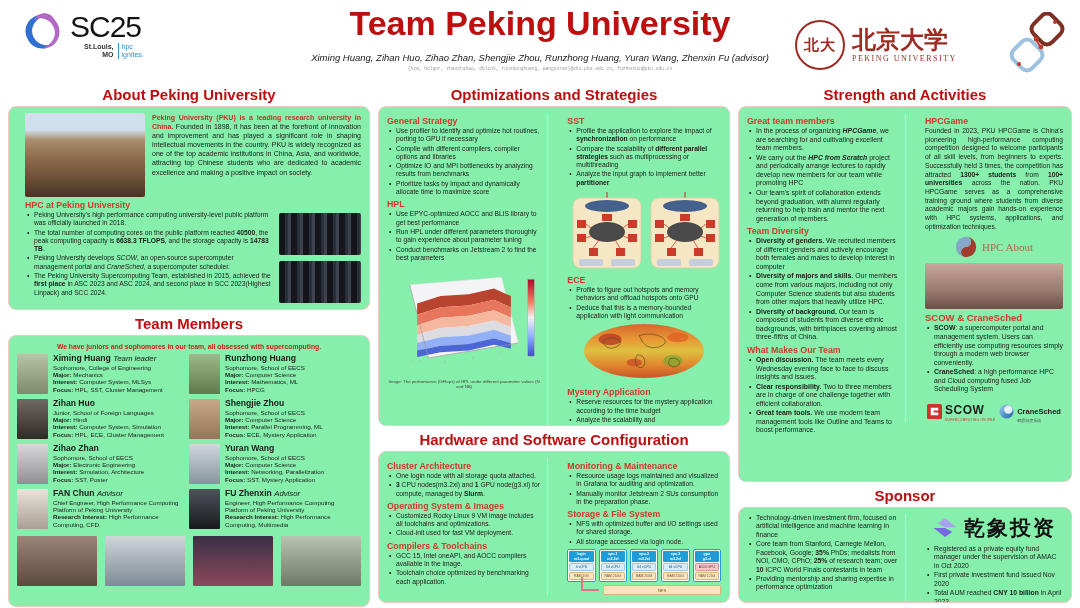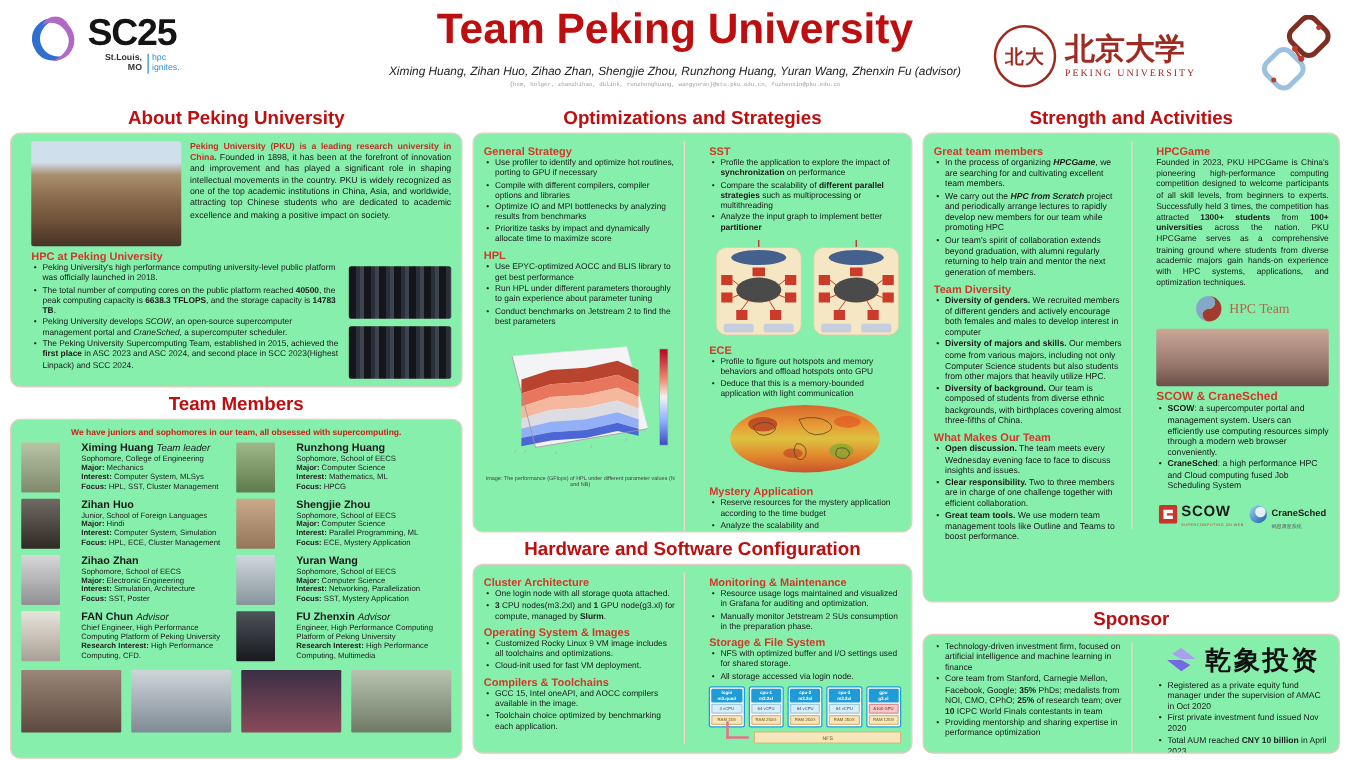--- a/index.html
+++ b/index.html
@@ -3,21 +3,21 @@
 <meta charset="utf-8">
 <style>
   html,body{margin:0;padding:0;background:#e8e8e8;}
   .poster{position:relative;width:1080px;height:608px;background:#ffffff;overflow:hidden;
           font-family:"Liberation Sans",sans-serif;color:#1a1a1a;}
   
   .hdr{position:absolute;left:0;top:0;width:1080px;height:86px;}
   .sc25{position:absolute;left:16px;top:6px;display:flex;align-items:flex-start;}
   .sc25 svg{width:52px;height:50px;}
   .sc25-txt{margin-left:2px;}
-  .sc25-name{font-size:30px;font-weight:bold;color:#141414;letter-spacing:-1px;line-height:1;margin-top:6px;}
+  .sc25-name{font-size:30px;font-weight:normal;color:#141414;letter-spacing:-1px;line-height:1;margin-top:6px;}
   .sc25-sub{display:flex;gap:4px;font-size:7px;line-height:1.15;margin-top:1px;margin-left:14px;}
   .sc25-loc{font-weight:bold;color:#333;text-align:right;}
   .sc25-ign{color:#2f8fd4;border-left:1px solid #2f8fd4;padding-left:3px;}
   .title{position:absolute;left:240px;top:4px;width:600px;margin:0;text-align:center;
          font-size:34px;font-weight:bold;color:#bd0f10;}
   .authors{position:absolute;left:240px;top:52px;width:600px;text-align:center;
            font-size:9.5px;font-style:italic;color:#222;}
   .emails{position:absolute;left:240px;top:66px;width:600px;text-align:center;
           font-size:4.6px;color:#9a9a9a;font-family:"Liberation Mono",monospace;}
   .pku{position:absolute;left:795px;top:20px;display:flex;align-items:center;gap:7px;}
@@ -53,21 +53,21 @@
   .about-lead b{color:#c53122;}
   .hpc-flex{display:flex;gap:6px;}
   .hpc-flex ul{flex:1;}
   .server-stack{width:82px;flex:none;display:flex;flex-direction:column;gap:6px;margin-top:2px;}
   .ph-server{width:82px;height:42px;border-radius:2px;
     background:repeating-linear-gradient(90deg,#14161c 0 6px,#2b2f3a 6px 9px,#3d4450 9px 12px);}
   
   .team-box{height:272px;}
   .team-intro{font-size:6.8px;font-weight:bold;color:#cc2218;text-align:center;margin:1px 0 4px 0;}
   .team-grid{display:flex;flex-wrap:wrap;}
-  .member{width:50%;display:flex;gap:17px;margin-bottom:5px;box-sizing:border-box;padding-right:6px;}
+  .member{width:50%;display:flex;gap:5px;margin-bottom:5px;box-sizing:border-box;padding-right:6px;}
   .mphoto{width:31px;height:40px;flex:none;border-radius:1px;background:#9aa0a6;}
   .member:nth-of-type(1) .mphoto{background:linear-gradient(180deg,#b9c4a6,#7f8a6c);}
   .member:nth-of-type(2) .mphoto{background:linear-gradient(180deg,#9fb88a,#5f7a4c);}
   .member:nth-of-type(3) .mphoto{background:linear-gradient(180deg,#6f6a64,#2f2a24);}
   .member:nth-of-type(4) .mphoto{background:linear-gradient(180deg,#c9a98a,#96765a);}
   .member:nth-of-type(5) .mphoto{background:linear-gradient(180deg,#d8d8da,#909094);}
   .member:nth-of-type(6) .mphoto{background:linear-gradient(180deg,#cfd8dc,#88949c);}
   .member:nth-of-type(7) .mphoto{background:linear-gradient(180deg,#e8e4dc,#a8a094);}
   .member:nth-of-type(8) .mphoto{background:linear-gradient(180deg,#4f535a,#17191d);}
   .minfo{flex:1;min-width:0;}
@@ -538,21 +538,21 @@
             </ul>
         </div>
         <div class="sc-r half">
           <h3 class="sh">HPCGame</h3>
           <p class="hpcg-p">Founded in 2023, PKU HPCGame is China's pioneering high-performance computing competition designed to welcome participants of all skill levels, from beginners to experts. Successfully held 3 times, the competition has attracted <b>1300+ students</b> from <b>100+ universities</b> across the nation. PKU HPCGame serves as a comprehensive training ground where students from diverse academic majors gain hands-on experience with HPC systems, applications, and optimization techniques.</p>
           <div class="logo-row">
             <svg width="22" height="22" viewBox="0 0 26 26">
               <path d="M13 1 A12 12 0 0 1 13 25 A6 6 0 0 1 13 13 A6 6 0 0 0 13 1Z" fill="#a33b2e"></path>
               <path d="M13 25 A12 12 0 0 1 13 1 A6 6 0 0 1 13 13 A6 6 0 0 0 13 25Z" fill="#86a8c8"></path>
             </svg>
-            <span class="hpcg-name">HPC Team</span>
+            <span class="hpcg-name">HPC About</span>
           </div>
           <div class="ph-hpcgame"></div>
           <h3 class="sh it">SCOW &amp; CraneSched</h3>
           <ul class="bl">
 
           <li><b>SCOW</b>: a supercomputer portal and management system. Users can efficiently use computing resources simply through a modern web browser conveniently.</li>
               <li><b>CraneSched</b>: a high performance HPC and Cloud computing fused Job Scheduling System</li>
             </ul>
           <div class="prod-logos">
             <div class="scow-wrap">

